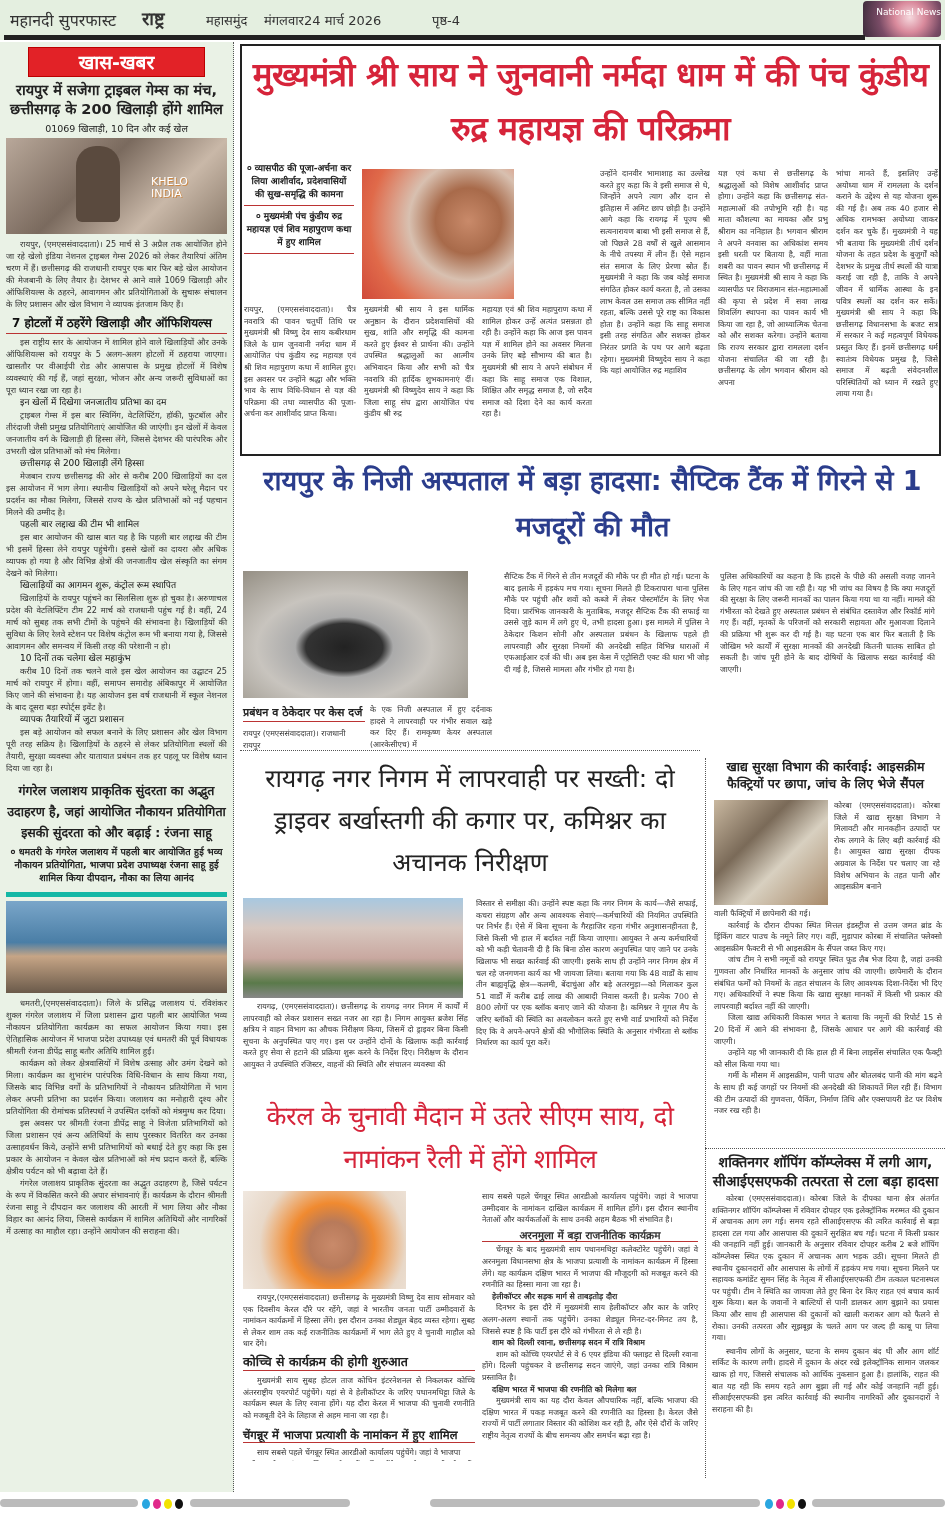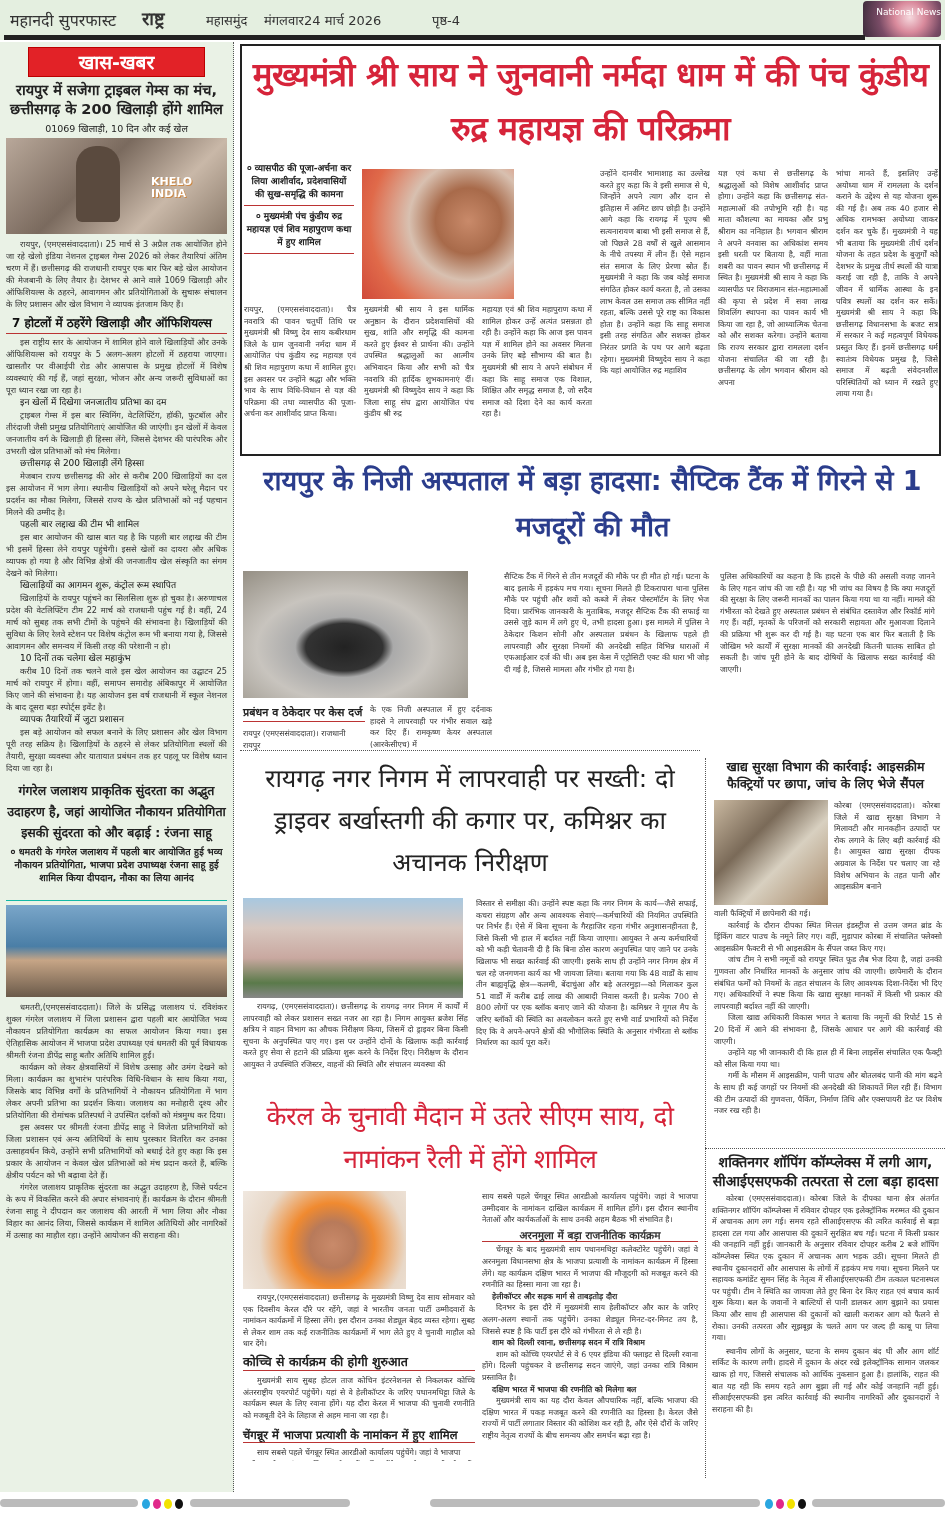--- a/index.html
+++ b/index.html
@@ -38,41 +38,41 @@
   <div class="logo"><span>National News</span></div>
   <div class="bar" style="right:80px"></div>
 </div>
 
 <div class="col-left">
   <div class="kk">खास-खबर</div>
   <div class="lh" style="font-size:14.5px;line-height:19px;margin:4px 4px 0">रायपुर में सजेगा ट्राइबल गेम्स का मंच, छत्तीसगढ़ के 200 खिलाड़ी होंगे शामिल</div>
   <div style="font-size:9.5px;text-align:center;margin:3px 0 3px">01069 खिलाड़ी, 10 दिन और कई खेल</div>
   <div class="img" style="margin:0 6px;height:96px;background:linear-gradient(135deg,#b9a89a 0%,#7a6a5e 40%,#c9b8a8 70%,#8a7a6a 100%)">
     <div style="position:absolute;left:70px;top:8px;width:44px;height:76px;background:#5a4a3e;border-radius:20px 20px 6px 6px"></div>
-    <div style="position:absolute;right:16px;top:38px;font-size:11px;font-weight:bold;color:#fff;text-shadow:1px 1px 0 #c84;width:60px;line-height:12px">KHELO INDIA</div>
+    <div style="position:absolute;right:16px;top:38px;font-size:11px;font-weight:normal;color:#fff;text-shadow:1px 1px 0 #c84;width:60px;line-height:12px">KHELO INDIA</div>
   </div>
   <div class="p" style="margin-top:4px;text-indent:14px">रायपुर, (एमएससंवाददाता)। 25 मार्च से 3 अप्रैल तक आयोजित होने जा रहे खेलो इंडिया नेशनल ट्राइबल गेम्स 2026 को लेकर तैयारियां अंतिम चरण में हैं। छत्तीसगढ़ की राजधानी रायपुर एक बार फिर बड़े खेल आयोजन की मेजबानी के लिए तैयार है। देशभर से आने वाले 1069 खिलाड़ी और ऑफिशियल्स के ठहरने, आवागमन और प्रतियोगिताओं के सुचारू संचालन के लिए प्रशासन और खेल विभाग ने व्यापक इंतजाम किए हैं।</div>
   <div class="sec">7 होटलों में ठहरेंगे खिलाड़ी और ऑफिशियल्स</div>
   <div class="p" style="text-indent:14px">इस राष्ट्रीय स्तर के आयोजन में शामिल होने वाले खिलाड़ियों और उनके ऑफिशियल्स को रायपुर के 5 अलग-अलग होटलों में ठहराया जाएगा। खासतौर पर वीआईपी रोड और आसपास के प्रमुख होटलों में विशेष व्यवस्थाएं की गई हैं, जहां सुरक्षा, भोजन और अन्य जरूरी सुविधाओं का पूरा ध्यान रखा जा रहा है।</div>
   <div>
     <div class="sub">इन खेलों में दिखेगा जनजातीय प्रतिभा का दम</div>
     <div class="p" style="text-indent:14px">ट्राइबल गेम्स में इस बार स्विमिंग, वेटलिफ्टिंग, हॉकी, फुटबॉल और तीरंदाजी जैसी प्रमुख प्रतियोगिताएं आयोजित की जाएंगी। इन खेलों में केवल जनजातीय वर्ग के खिलाड़ी ही हिस्सा लेंगे, जिससे देशभर की पारंपरिक और उभरती खेल प्रतिभाओं को मंच मिलेगा।</div>
     <div class="sub">छत्तीसगढ़ से 200 खिलाड़ी लेंगे हिस्सा</div>
     <div class="p" style="text-indent:14px">मेजबान राज्य छत्तीसगढ़ की ओर से करीब 200 खिलाड़ियों का दल इस आयोजन में भाग लेगा। स्थानीय खिलाड़ियों को अपने घरेलू मैदान पर प्रदर्शन का मौका मिलेगा, जिससे राज्य के खेल प्रतिभाओं को नई पहचान मिलने की उम्मीद है।</div>
     <div class="sub">पहली बार लद्दाख की टीम भी शामिल</div>
     <div class="p" style="text-indent:14px">इस बार आयोजन की खास बात यह है कि पहली बार लद्दाख की टीम भी इसमें हिस्सा लेने रायपुर पहुंचेगी। इससे खेलों का दायरा और अधिक व्यापक हो गया है और विभिन्न क्षेत्रों की जनजातीय खेल संस्कृति का संगम देखने को मिलेगा।</div>
     <div class="sub">खिलाड़ियों का आगमन शुरू, कंट्रोल रूम स्थापित</div>
     <div class="p" style="text-indent:14px">खिलाड़ियों के रायपुर पहुंचने का सिलसिला शुरू हो चुका है। अरुणाचल प्रदेश की वेटलिफ्टिंग टीम 22 मार्च को राजधानी पहुंच गई है। वहीं, 24 मार्च को सुबह तक सभी टीमों के पहुंचने की संभावना है। खिलाड़ियों की सुविधा के लिए रेलवे स्टेशन पर विशेष कंट्रोल रूम भी बनाया गया है, जिससे आवागमन और समन्वय में किसी तरह की परेशानी न हो।</div>
     <div class="sub">10 दिनों तक चलेगा खेल महाकुंभ</div>
     <div class="p" style="text-indent:14px">करीब 10 दिनों तक चलने वाले इस खेल आयोजन का उद्घाटन 25 मार्च को रायपुर में होगा। वहीं, समापन समारोह अंबिकापुर में आयोजित किए जाने की संभावना है। यह आयोजन इस वर्ष राजधानी में स्कूल नेशनल के बाद दूसरा बड़ा स्पोर्ट्स इवेंट है।</div>
     <div class="sub">व्यापक तैयारियों में जुटा प्रशासन</div>
     <div class="p" style="text-indent:14px">इस बड़े आयोजन को सफल बनाने के लिए प्रशासन और खेल विभाग पूरी तरह सक्रिय है। खिलाड़ियों के ठहरने से लेकर प्रतियोगिता स्थलों की तैयारी, सुरक्षा व्यवस्था और यातायात प्रबंधन तक हर पहलू पर विशेष ध्यान दिया जा रहा है।</div>
   </div>
   <div class="lh" style="font-size:12.5px;line-height:21px;margin:6px 6px 0">गंगरेल जलाशय प्राकृतिक सुंदरता का अद्भुत उदाहरण है, जहां आयोजित नौकायन प्रतियोगिता इसकी सुंदरता को और बढ़ाई : रंजना साहू</div>
-  <div style="font-size:9.5px;font-weight:bold;text-align:center;line-height:13px;margin:2px 6px 0;padding-bottom:16px;border-bottom:1px solid #14b8a6">० धमतरी के गंगरेल जलाशय में पहली बार आयोजित हुई भव्य नौकायन प्रतियोगिता, भाजपा प्रदेश उपाध्यक्ष रंजना साहू हुई शामिल किया दीपदान, नौका का लिया आनंद</div>
+  <div style="font-size:9.5px;font-weight:bold;text-align:center;line-height:13px;margin:2px 6px 0;padding-bottom:8px;border-bottom:5px solid #14b8a6">० धमतरी के गंगरेल जलाशय में पहली बार आयोजित हुई भव्य नौकायन प्रतियोगिता, भाजपा प्रदेश उपाध्यक्ष रंजना साहू हुई शामिल किया दीपदान, नौका का लिया आनंद</div>
   <div class="img" style="margin:4px 6px;height:92px;background:linear-gradient(180deg,#7aa6c9 0%,#4a7ea6 45%,#c6a586 60%,#6a5a4a 100%)"></div>
   <div>
     <div class="p" style="text-indent:14px">धमतरी,(एमएससंवाददाता)। जिले के प्रसिद्ध जलाशय पं. रविशंकर शुक्ल गंगरेल जलाशय में जिला प्रशासन द्वारा पहली बार आयोजित भव्य नौकायन प्रतियोगिता कार्यक्रम का सफल आयोजन किया गया। इस ऐतिहासिक आयोजन में भाजपा प्रदेश उपाध्यक्ष एवं धमतरी की पूर्व विधायक श्रीमती रंजना डीपेंद्र साहू बतौर अतिथि शामिल हुईं।</div>
     <div class="p" style="text-indent:14px">कार्यक्रम को लेकर क्षेत्रवासियों में विशेष उत्साह और उमंग देखने को मिला। कार्यक्रम का शुभारंभ पारंपरिक विधि-विधान के साथ किया गया, जिसके बाद विभिन्न वर्गों के प्रतिभागियों ने नौकायन प्रतियोगिता में भाग लेकर अपनी प्रतिभा का प्रदर्शन किया। जलाशय का मनोहारी दृश्य और प्रतियोगिता की रोमांचक प्रतिस्पर्धा ने उपस्थित दर्शकों को मंत्रमुग्ध कर दिया।</div>
     <div class="p" style="text-indent:14px">इस अवसर पर श्रीमती रंजना डीपेंद्र साहू ने विजेता प्रतिभागियों को जिला प्रशासन एवं अन्य अतिथियों के साथ पुरस्कार वितरित कर उनका उत्साहवर्धन किये, उन्होंने सभी प्रतिभागियों को बधाई देते हुए कहा कि इस प्रकार के आयोजन न केवल खेल प्रतिभाओं को मंच प्रदान करते हैं, बल्कि क्षेत्रीय पर्यटन को भी बढ़ावा देते हैं।</div>
     <div class="p" style="text-indent:14px">गंगरेल जलाशय प्राकृतिक सुंदरता का अद्भुत उदाहरण है, जिसे पर्यटन के रूप में विकसित करने की अपार संभावनाएं हैं। कार्यक्रम के दौरान श्रीमती रंजना साहू ने दीपदान कर जलाशय की आरती में भाग लिया और नौका विहार का आनंद लिया, जिससे कार्यक्रम में शामिल अतिथियों और नागरिकों में उत्साह का माहौल रहा। उन्होंने आयोजन की सराहना की।</div>
   </div>
 </div>
 
 <div class="main-box">

